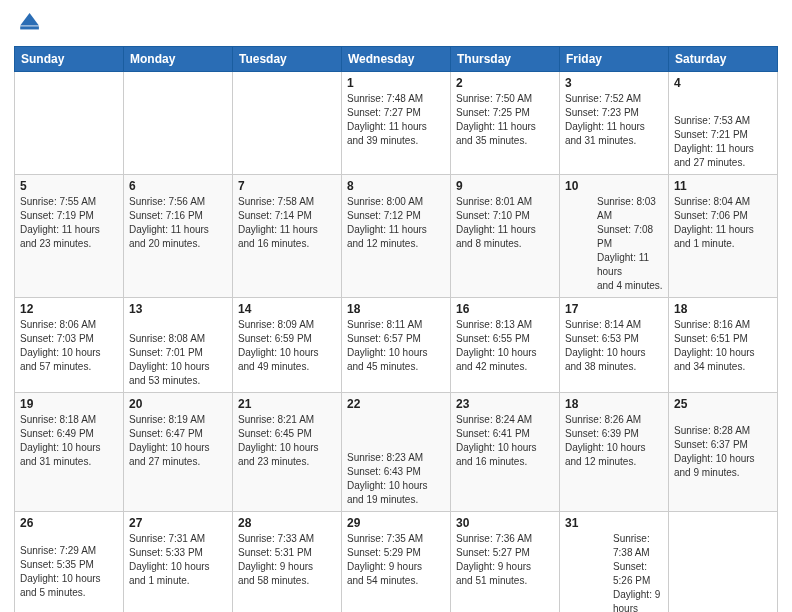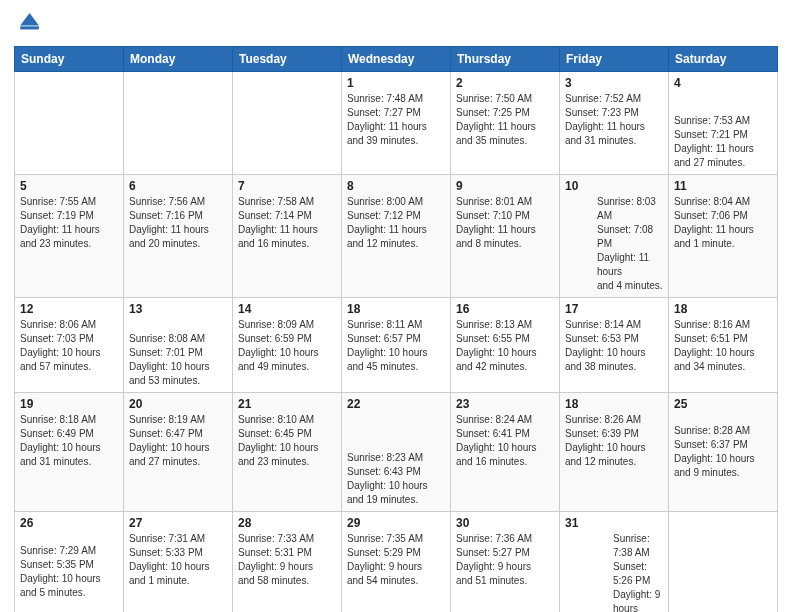--- a/index.html
+++ b/index.html
@@ -274,21 +274,21 @@
           </td>
           <td>
             <span class="day-number">20</span>
             <div class="day-info" style="white-space: pre-line;">Sunrise: 8:19 AM
 Sunset: 6:47 PM
 Daylight: 10 hours
 and 27 minutes.</div>
           </td>
           <td>
             <span class="day-number">21</span>
-            <div class="day-info" style="white-space: pre-line;">Sunrise: 8:10 AM
+            <div class="day-info" style="white-space: pre-line;">Sunrise: 8:21 AM
 Sunset: 6:45 PM
 Daylight: 10 hours
 and 23 minutes.</div>
           </td>
           <td>
             <span class="day-number">22</span>
             <div class="day-info" style="white-space: pre-line; margin-top: 40px;">Sunrise: 8:23 AM
 Sunset: 6:43 PM
 Daylight: 10 hours
 and 19 minutes.</div>

